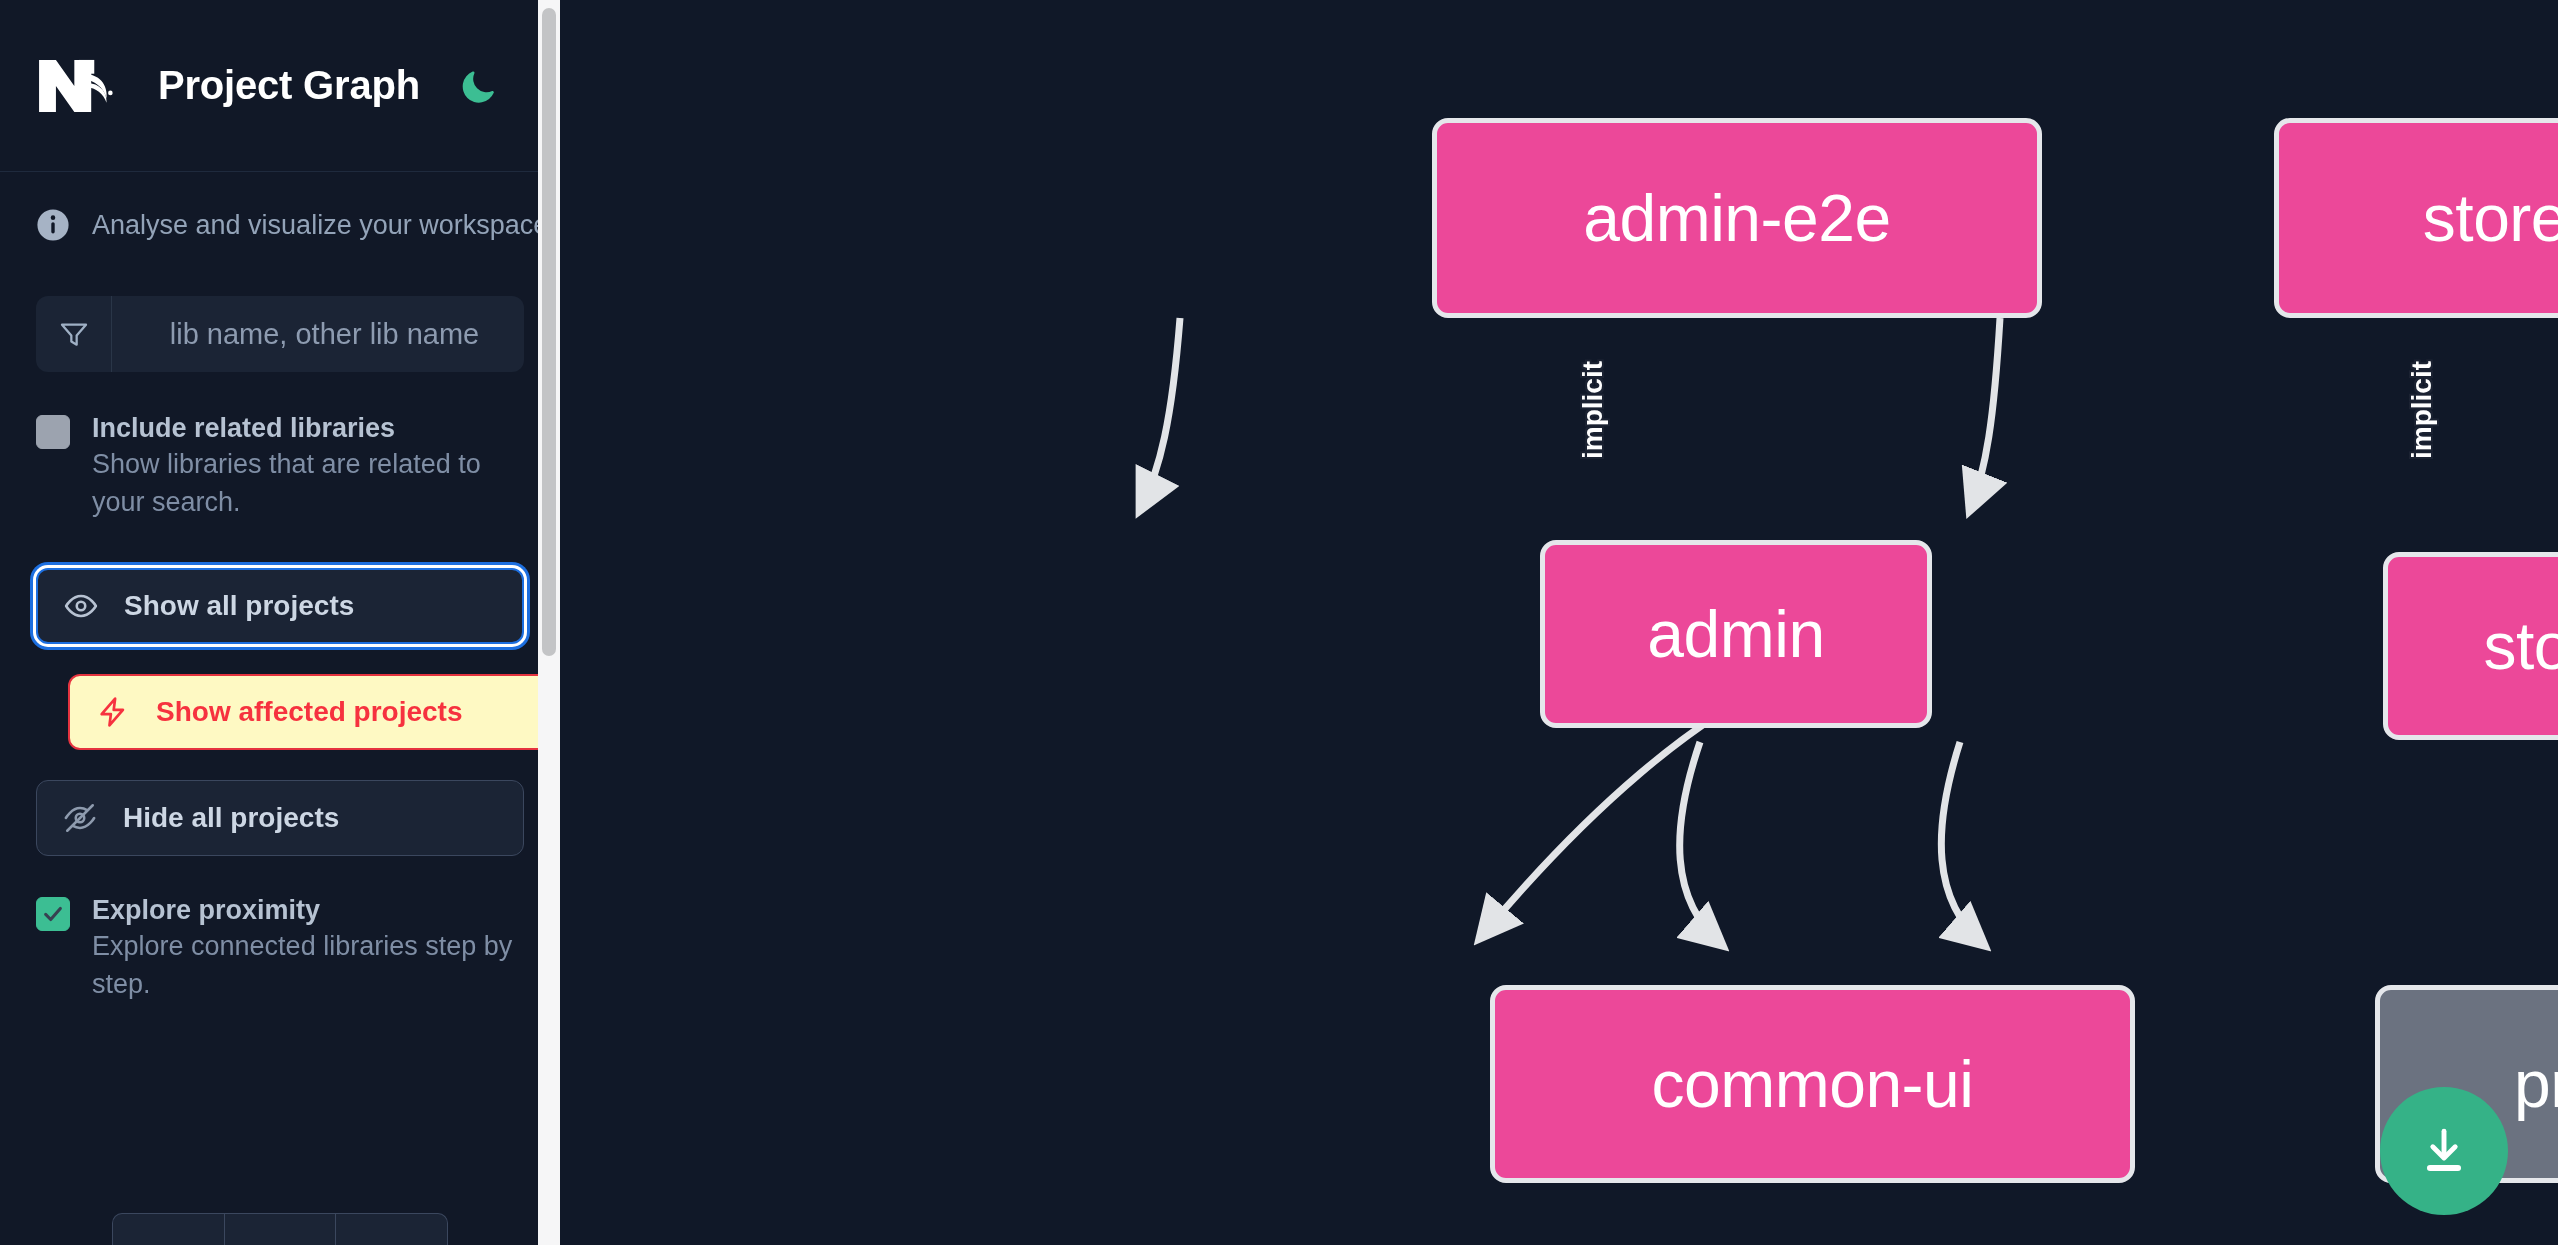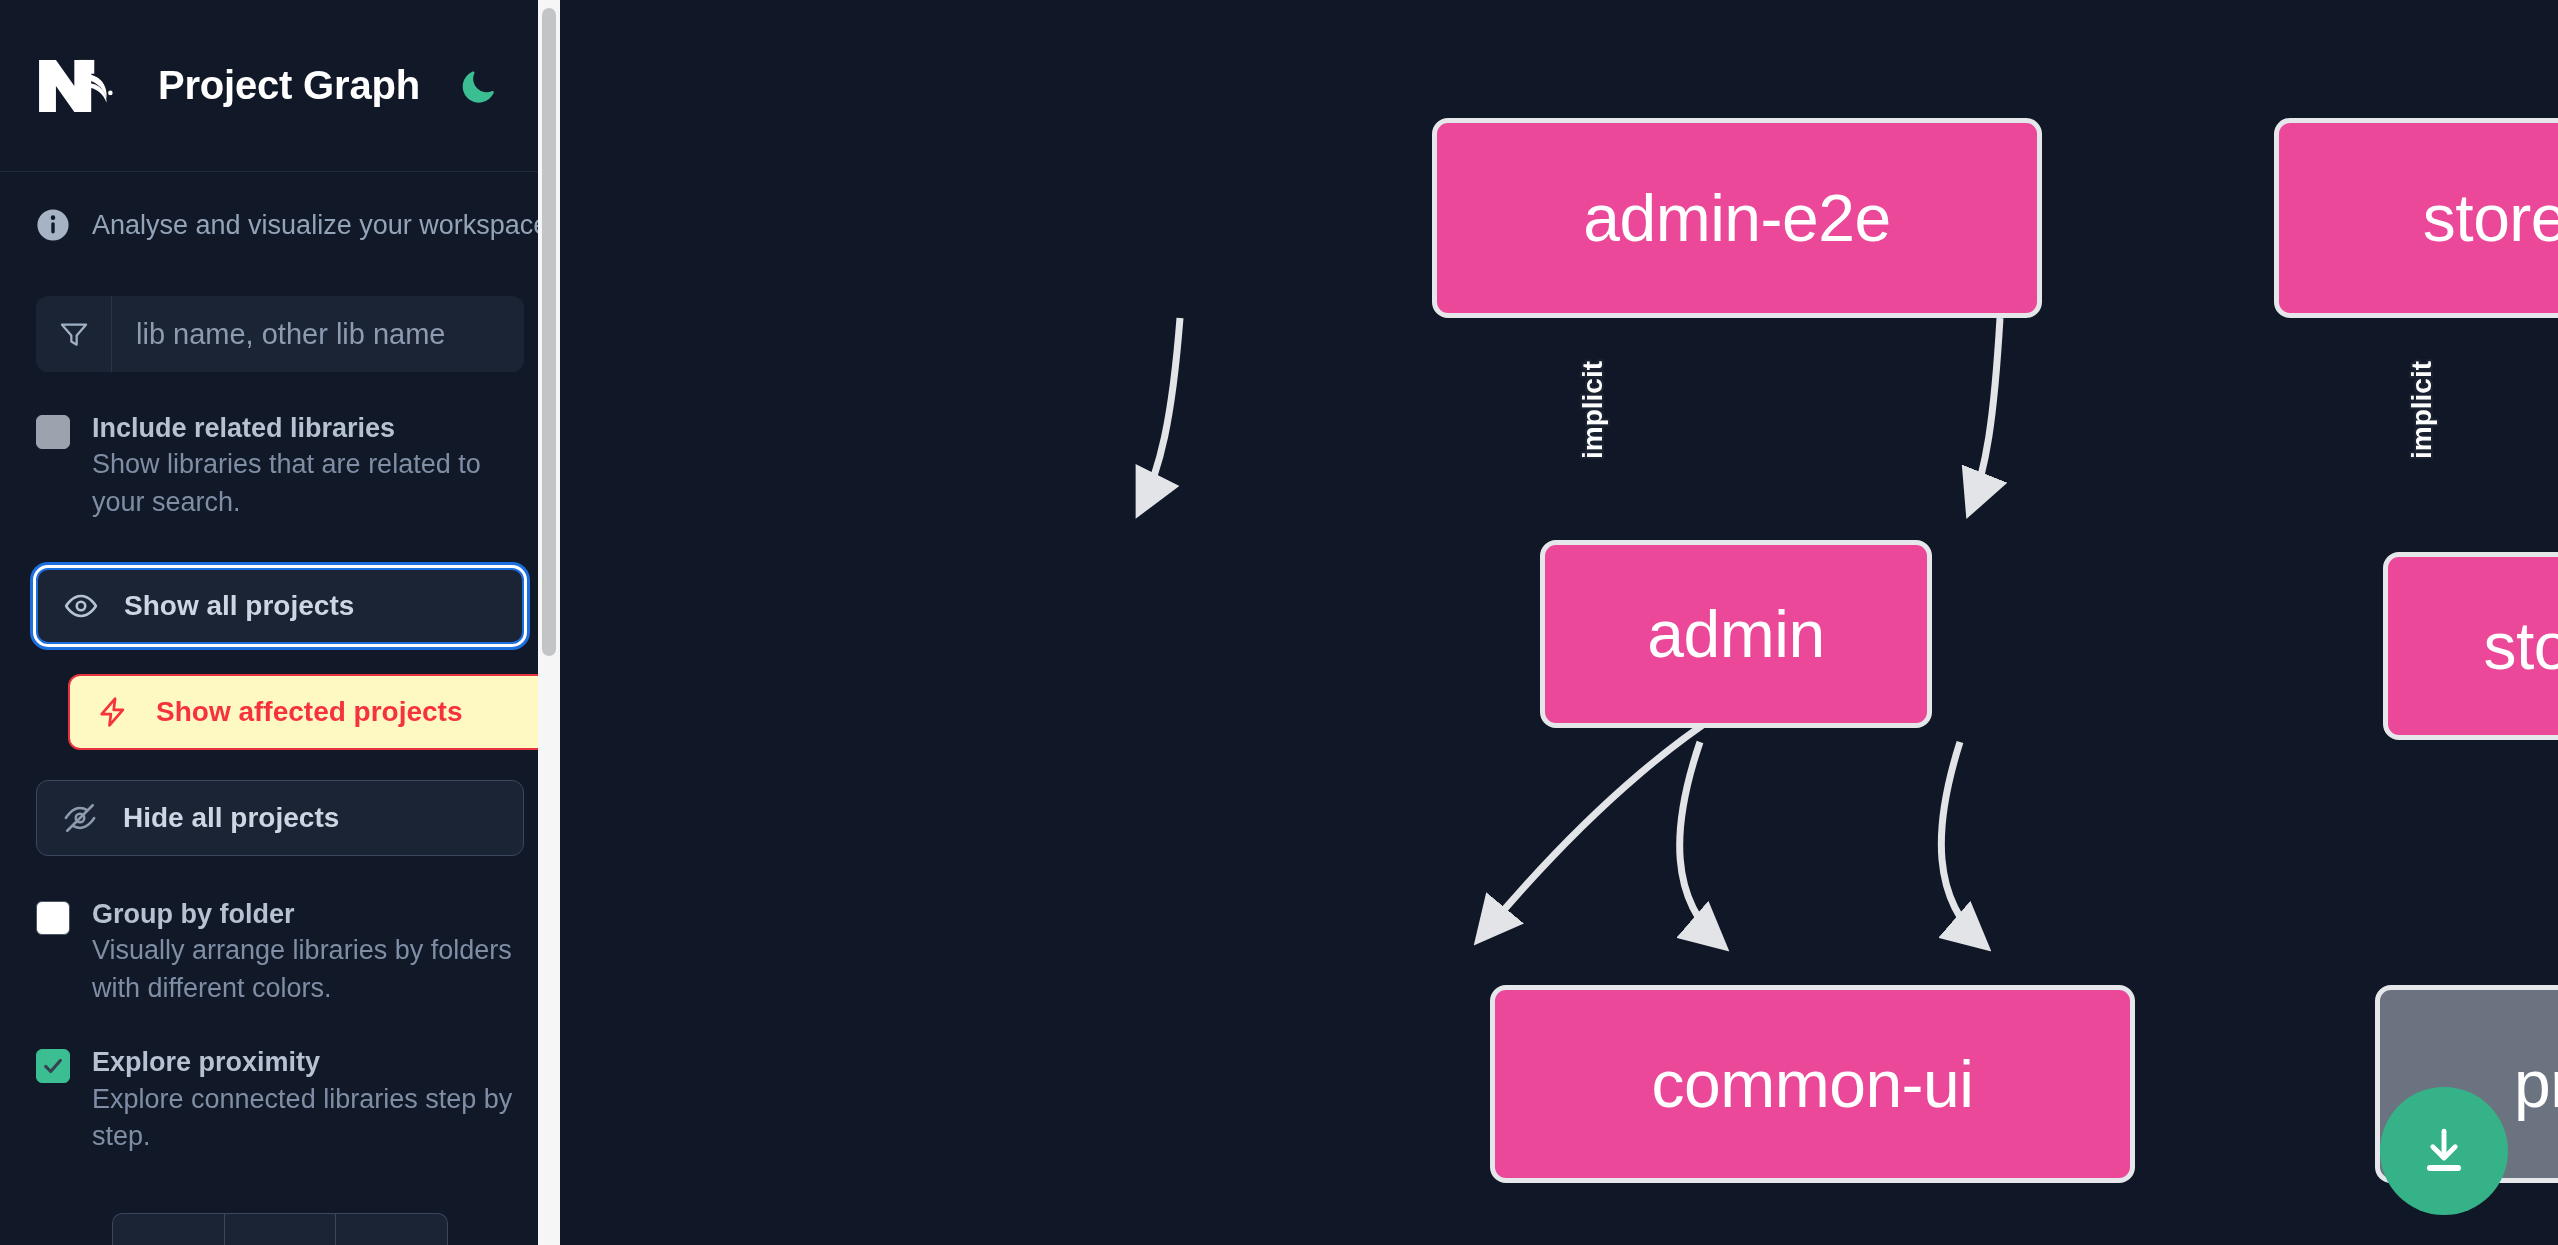--- a/index.html
+++ b/index.html
@@ -105,20 +105,21 @@
 
   .search-input {
     flex: 1;
     border: none;
     outline: none;
     background: transparent;
     color: #84cc16;
     font-size: 29px;
     font-family: "Liberation Sans", sans-serif;
     padding: 0 24px;
+    text-align: center;
   }
   .search-input::placeholder { color: #8d9bb0; }
 
   
   .check-row {
     display: flex;
     padding: 0 36px;
     margin-top: 38px;
   }
 
@@ -358,27 +359,20 @@
       <button class="gbtn hide-all">
         <svg viewBox="0 0 24 24" width="34" height="34" fill="none" stroke="#8e9bae" stroke-width="1.8" stroke-linecap="round" stroke-linejoin="round">
           <path d="M2 12s4-7 10-7a9.8 9.8 0 0 1 5 1.4M22 12s-4 7-10 7a9.8 9.8 0 0 1-5-1.4"></path>
           <circle cx="12" cy="12" r="3"></circle>
           <line x1="3" y1="21" x2="21" y2="3"></line>
         </svg>
         <span>Hide all projects</span>
       </button>
     </div>
 
-    <div class="check-row" style="margin-top:40px">
-      <span class="cbox unchecked"></span>
-      <span class="check-texts">
-        <span class="check-title" style="display:block">Group by folder</span>
-        <span class="check-desc" style="display:block">Visually arrange libraries by folders with different colors.</span>
-      </span>
-    </div>
 
     <div class="check-row" style="margin-top:36px">
       <span class="cbox checked">
         <svg viewBox="0 0 24 24" width="24" height="22" fill="none" stroke="#374151" stroke-width="3.4" stroke-linecap="round" stroke-linejoin="round">
           <path d="M4 12.5 9.5 18 20 6"></path>
         </svg>
       </span>
       <span class="check-texts">
         <span class="check-title" style="display:block">Explore proximity</span>
         <span class="check-desc" style="display:block">Explore connected libraries step by step.</span>

